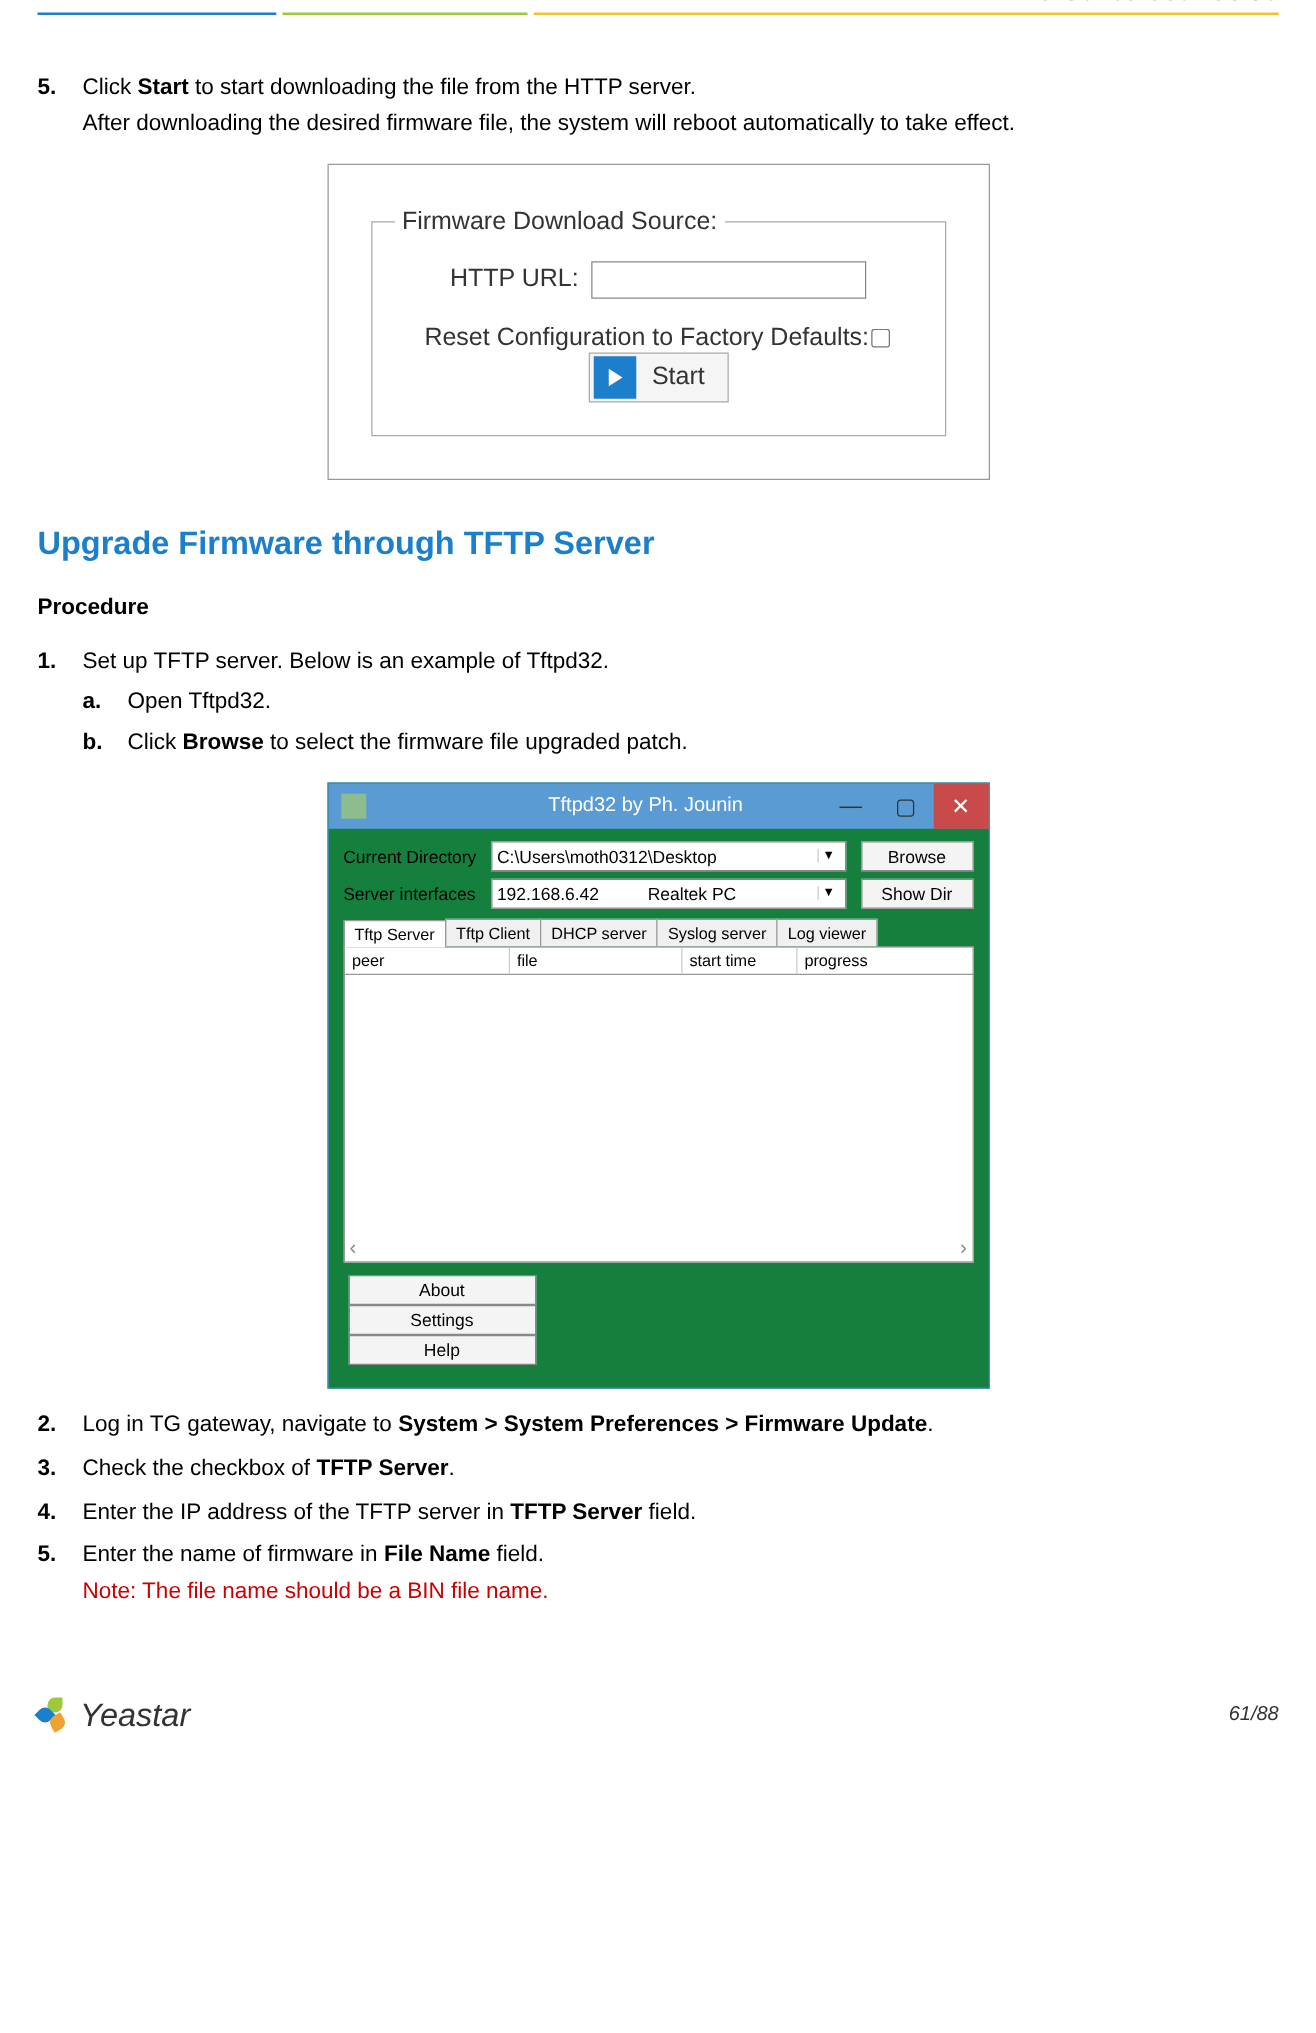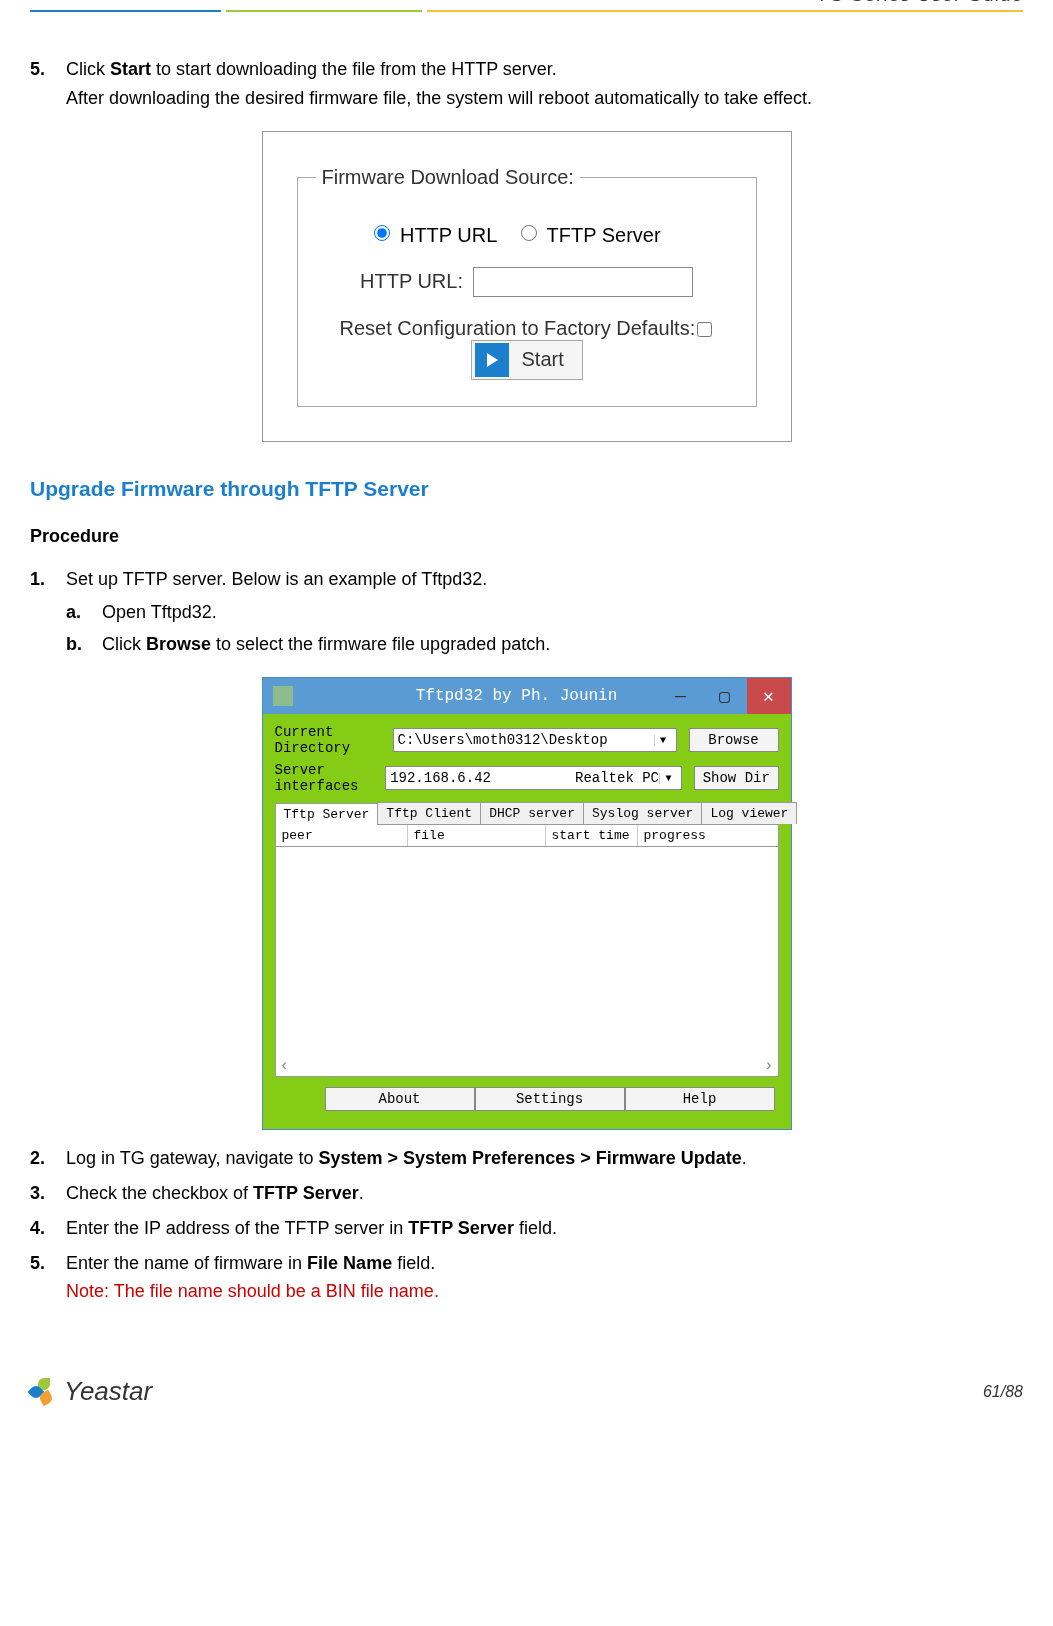--- a/index.html
+++ b/index.html
@@ -26,42 +26,42 @@
     .content { padding: 0 0 0 0; }
     .list-item { display: flex; margin-bottom: 6px; line-height: 1.6; }
     .list-num { font-weight: bold; width: 36px; flex-shrink: 0; }
     .list-body { flex: 1; }
     .sub-list { margin-top: 4px; }
     .sub-item { display: flex; margin-bottom: 4px; line-height: 1.6; }
     .sub-letter { font-weight: bold; width: 36px; flex-shrink: 0; }
     .bold { font-weight: bold; }
     .red { color: #cc0000; }
 
-    .section-heading { color: #1b7fcc; font-weight: bold; font-size: 21px; margin: 35px 0 25px 0; }
+    .section-heading { color: #1b7fcc; font-weight: bold; font-size: 26px; margin: 35px 0 25px 0; }
     .sub-heading { font-weight: bold; font-size: 18px; margin-bottom: 18px; }
 
     
     .fw-dialog { width: 530px; margin: 18px auto 30px auto; border: 1px solid #999; padding: 16px; }
     .fw-fieldset { border: 1px solid #aaa; margin: 18px; padding: 20px 18px 26px 18px; position: relative; }
     .fw-legend { background: #fff; padding: 0 6px; font-size: 20px; color: #333; }
     .fw-radio-row { text-align: center; margin: 14px 0 20px 0; font-size: 20px; }
     .fw-radio { width: 16px; height: 16px; }
     .fw-radio-row label { margin: 0 18px 0 4px; vertical-align: middle; }
     .fw-url-row { display: flex; align-items: center; justify-content: center; margin-bottom: 20px; }
     .fw-url-label { font-size: 20px; color: #333; margin-right: 10px; }
     .fw-url-input { border: 1px solid #888; height: 30px; width: 220px; padding: 2px 6px; font-size: 16px; }
     .fw-reset-row { font-size: 20px; color: #333; text-align: left; padding-left: 24px; }
     .fw-reset-cb { width: 15px; height: 15px; margin-left: 2px; vertical-align: middle; }
     .fw-start-btn { display: flex; align-items: center; border: 1px solid #aaa; background: #f5f5f5; width: 112px; height: 40px; margin: 0 auto; cursor: pointer; }
     .fw-start-icon { width: 34px; height: 34px; background: #1b7fcc; margin: 3px; display: flex; align-items: center; justify-content: center; }
     .fw-start-icon svg { fill: #fff; }
     .fw-start-label { font-size: 20px; color: #333; margin-left: 10px; }
 
     
-    .tftpd-window { width: 530px; margin: 14px auto 14px auto; border: 1px solid #4a8cc7; background: #84cc16; font-family: Liberation Mono, monospace; font-size: 14px; }
+    .tftpd-window { width: 530px; margin: 14px auto 14px auto; border: 1px solid #4a8cc7; background: #15803d; font-family: Liberation Sans, sans-serif; font-size: 14px; }
     .tftpd-titlebar { background: #5a9bd4; color: #fff; height: 36px; display: flex; align-items: center; position: relative; }
     .tftpd-icon { width: 20px; height: 20px; background: #8fbc8f; margin: 0 10px; }
     .tftpd-title { flex: 1; text-align: center; font-size: 16px; padding-right: 60px; }
     .tftpd-ctrls { position: absolute; right: 0; top: 0; display: flex; height: 36px; }
     .tftpd-ctrl { width: 44px; display: flex; align-items: center; justify-content: center; color: #000; font-size: 18px; }
     .tftpd-ctrl.close { background: #c84a4a; color: #fff; }
     .tftpd-ctrl.min { color: #333; }
     .tftpd-ctrl.max { color: #333; }
     .tftpd-body { padding: 10px 12px; }
     .tftpd-row { display: flex; align-items: center; margin-bottom: 6px; }
@@ -71,21 +71,21 @@
     .tftpd-combo-arrow { width: 18px; text-align: center; border-left: 1px solid #ccc; font-size: 10px; }
     .tftpd-btn { width: 90px; height: 24px; border: 1px solid #888; background: #f4f4f4; margin-left: 12px; font-size: 14px; display: flex; align-items: center; justify-content: center; cursor: pointer; }
     .tftpd-tabs { display: flex; margin-top: 8px; border-bottom: 1px solid #999; }
     .tftpd-tab { border: 1px solid #999; border-bottom: none; padding: 3px 8px; font-size: 13px; margin-right: -1px; background: #f0f0f0; cursor: pointer; white-space: nowrap; }
     .tftpd-tab.active { background: #fff; position: relative; top: 1px; }
     .tftpd-cols { display: flex; border: 1px solid #999; border-top: none; background: #fff; }
     .tftpd-col { border-right: 1px solid #ccc; padding: 3px 6px; font-size: 13px; }
     .tftpd-col:last-child { border-right: none; }
     .tftpd-list-area { border: 1px solid #999; border-top: none; height: 230px; background: #fff; position: relative; overflow: hidden; }
     .tftpd-scroll-hint { position: absolute; bottom: 0; left: 0; right: 0; height: 20px; display: flex; justify-content: space-between; padding: 0 4px; color: #888; font-size: 16px; align-items: center; }
-    .tftpd-footer { display: flex; padding: 10px 4px 8px 4px; justify-content: flex-end; }
+    .tftpd-footer { display: flex; padding: 10px 4px 8px 4px; justify-content: flex-start; flex-direction: column; }
     .tftpd-footer .tftpd-btn { width: 150px; margin: 0; }
 
     
     .page-footer { position: relative; margin-top: 60px; padding-top: 10px; display: flex; align-items: center; justify-content: space-between; font-style: italic; }
     .footer-logo { display: flex; align-items: center; }
     .footer-logo-icon { width: 28px; height: 28px; margin-right: 6px; position: relative; }
     .footer-logo-text { font-size: 26px; color: #333; font-weight: 500; }
     .page-num { font-size: 16px; color: #333; }
 
     .petal { position:absolute; width:12px; height:12px; border-radius:6px 0 6px 0; }
@@ -110,26 +110,20 @@
     <div class="list-num">5.</div>
     <div class="list-body">
       <span>Click </span><span class="bold">Start</span><span> to start downloading the file from the HTTP server.</span>
       <div>After downloading the desired firmware file, the system will reboot automatically to take effect.</div>
     </div>
   </div>
 
   <div class="fw-dialog">
     <fieldset class="fw-fieldset">
       <legend class="fw-legend">Firmware Download Source:</legend>
-      <div class="fw-radio-row">
-        <input type="radio" class="fw-radio" checked="" style="">
-        <label>HTTP URL</label>
-        <input type="radio" class="fw-radio" style="">
-        <label>TFTP Server</label>
-      </div>
       <div class="fw-url-row">
         <span class="fw-url-label">HTTP URL:</span>
         <input class="fw-url-input" value="" style="">
       </div>
       <div class="fw-reset-row">
         <span>Reset Configuration to Factory Defaults:</span><input type="checkbox" class="fw-reset-cb" style="">
       </div>
       <div class="fw-start-btn">
         <div class="fw-start-icon">
           <svg width="16" height="16" viewBox="0 0 16 16">

